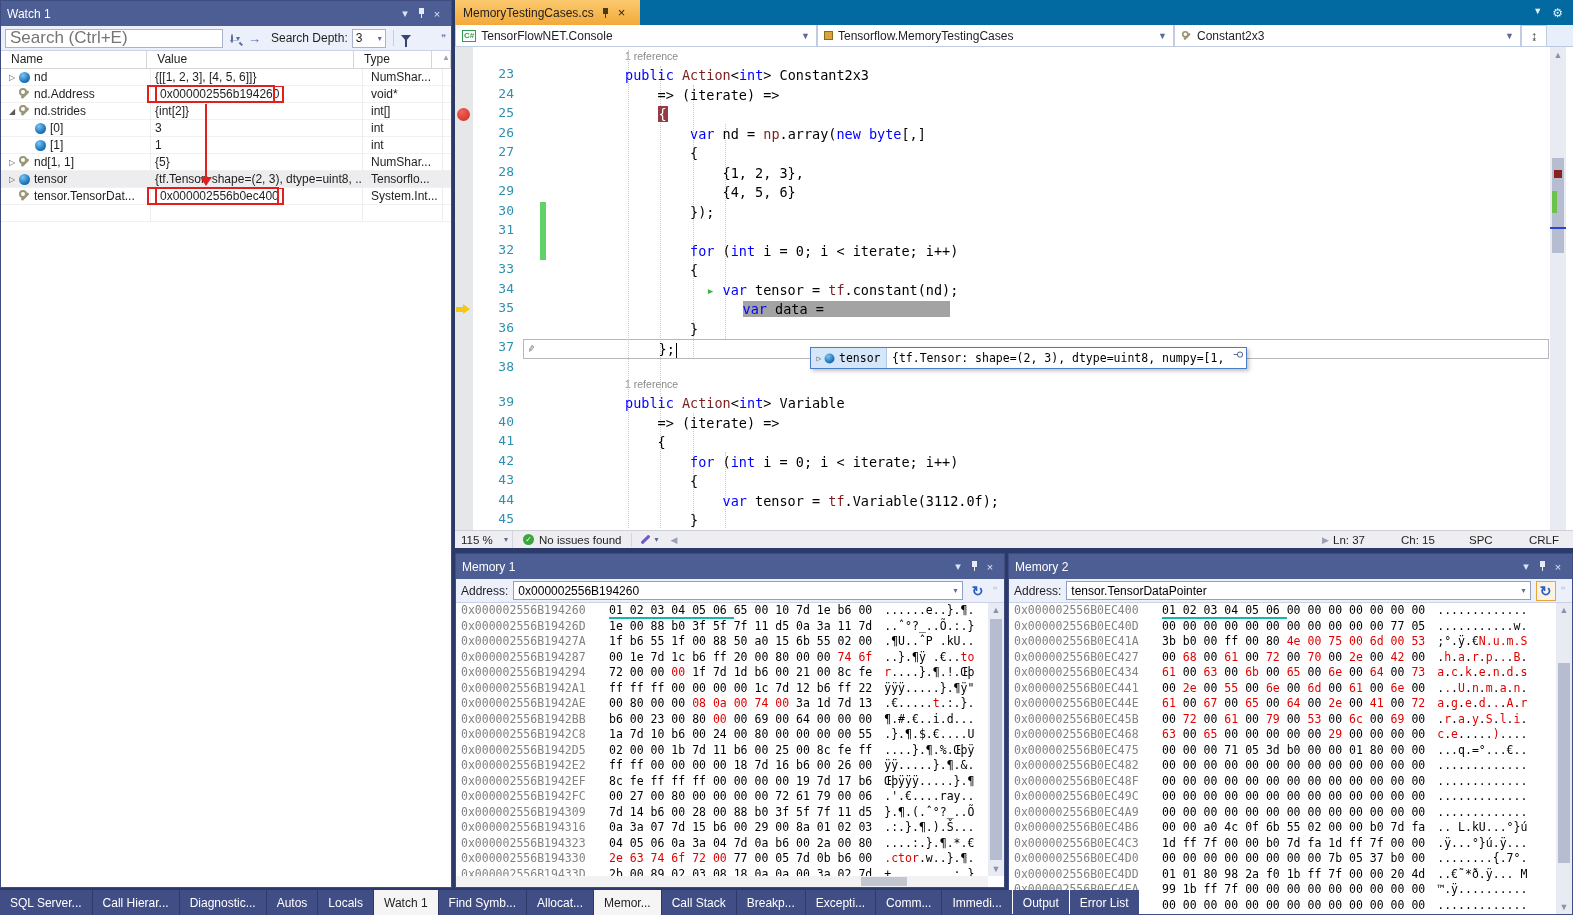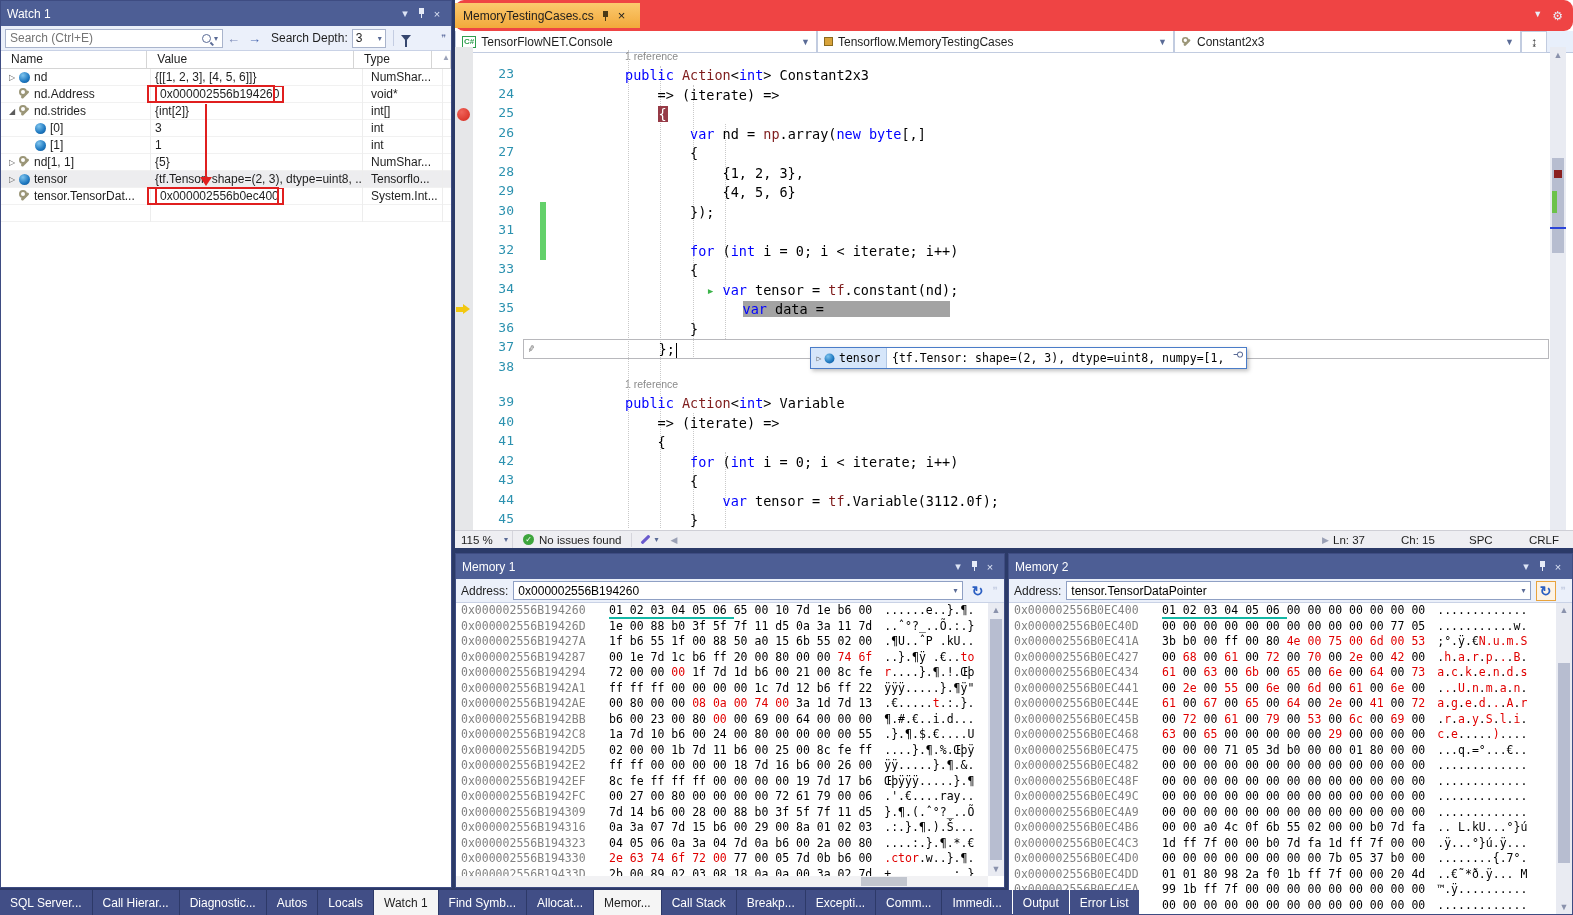--- a/index.html
+++ b/index.html
@@ -13,21 +13,21 @@
   .pin-i { display:inline-block; width:9px; height:13px; position:relative; }
   .pin-i::before { content:""; position:absolute; top:2px; left:2px; width:5px; height:6px; background:#E6EBF7; }
   .pin-i::after  { content:""; position:absolute; top:8px; left:4px; width:1px; height:4px; background:#E6EBF7; }
 
   
   #watch { left:0; top:0; width:452px; height:888px; }
   .w-toolbar { height:25px; background:#EBF0FA; border-bottom:1px solid #C9D2E6;
                display:flex; align-items:center; padding:0 4px; font-size:12px; color:#1E1E1E; }
   .w-search { width:218px; height:19px; background:#fff; border:1px solid #A9B4CC;
               display:flex; align-items:center; padding:0 4px; }
-  .w-search input { border:none; outline:none; flex:1; font-size:12px; color:#6D6D6D;
+  .w-search input { border:none; outline:none; flex:1; font-size:17px; color:#6D6D6D;
                     font-family:"Liberation Sans",sans-serif; background:transparent; }
   .mag { width:9px; height:9px; border:1.5px solid #5A6B96; border-radius:50%; position:relative; margin-right:3px;}
   .mag::after { content:""; position:absolute; width:4px; height:1.5px; background:#5A6B96;
                 transform:rotate(45deg); left:7px; top:8px; }
   .w-arrow { font-size:13px; margin:0 4px; color:#7C8AB8; }
   .w-arrow.fwd { color:#4A68B0; }
   .w-depth-combo { width:34px; height:19px; background:#fff; border:1px solid #A9B4CC;
                    display:flex; align-items:center; justify-content:space-between; padding:0 3px; margin-left:4px;}
   .funnel { width:0; height:0; border-left:5px solid transparent; border-right:5px solid transparent;
             border-top:6px solid #35466E; position:relative; display:inline-block; }
@@ -49,21 +49,21 @@
   .ic-wrench::before { content:""; position:absolute; left:1px; top:5px; width:10px; height:3px;
                        background:#9B9678; border-radius:2px; transform:rotate(-45deg); }
   .ic-wrench::after { content:""; position:absolute; left:0; top:0; width:4px; height:4px;
                       border:2px solid #9B9678; border-radius:50%; background:#fff; }
   .red-box { border:2px solid #E01F1F; padding:0 3px; }
   .w-ghost { font-style:italic; color:#555;margin-top:46px; }
   .w-annot { position:absolute; pointer-events:none; }
 
   
   #editor { left:455px; top:0; width:1118px; height:548px; border:none; background:#fff; }
-  .tabstrip { height:31px; background:#ef4444; display:flex; align-items:center;border-radius:9px; }
+  .tabstrip { height:25px; background:#0369a1; display:flex; align-items:center; }
   .doc-tab { height:25px; background:linear-gradient(#FBC96E,#F2A93B); color:#1E1E1E;
              display:flex; align-items:center; font-size:12px; padding:0 8px; }
   .doc-tab .pin-i::before { background:#4A3A16; } .doc-tab .pin-i::after { background:#4A3A16; }
   .doc-tab span { margin-right:7px; }
   .tabstrip-right { margin-left:auto; color:#E8EDF8; font-size:12px; display:flex; gap:10px; padding-right:10px;}
   .navbar { height:22px; background:#E8EFFB; border-bottom:1px solid #BCC8E0; display:flex; }
   .nav-combo { height:22px; background:#fff; border:1px solid #C2CCE0; border-top:none;
                display:flex; align-items:center; font-size:12px; color:#1E1E1E; padding:0 6px; }
   .nav-combo .caret { margin-left:auto; color:#5A6B96; font-size:9px; }
   .csharp-ic { border:1px solid #2E9E4E; color:#2E9E4E; font-size:8px; font-weight:bold;

